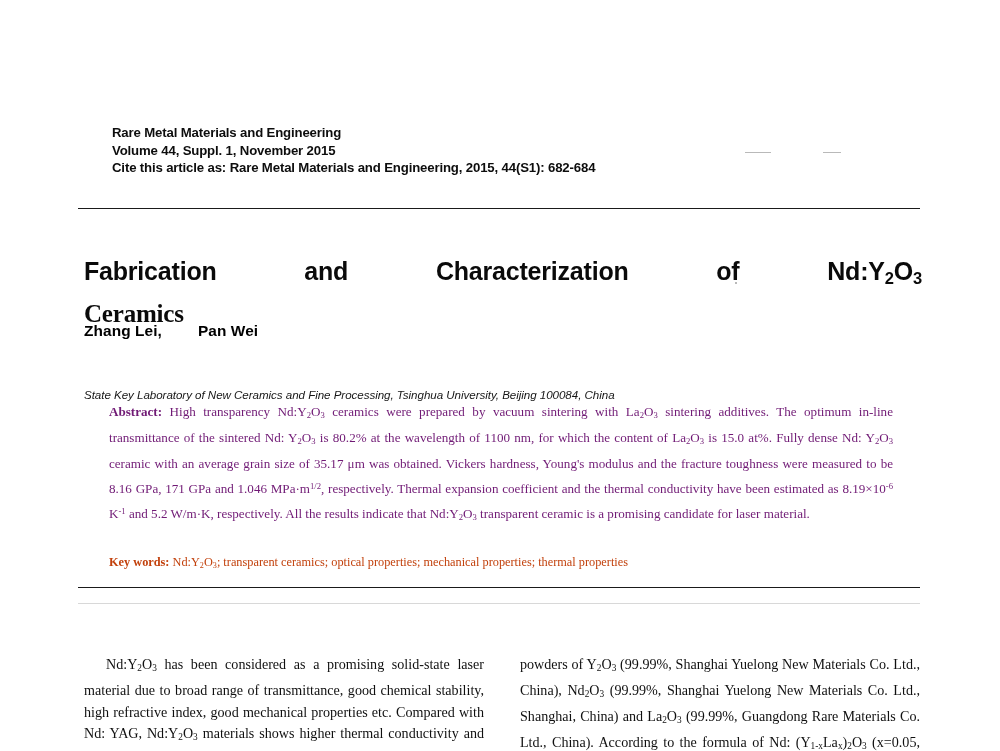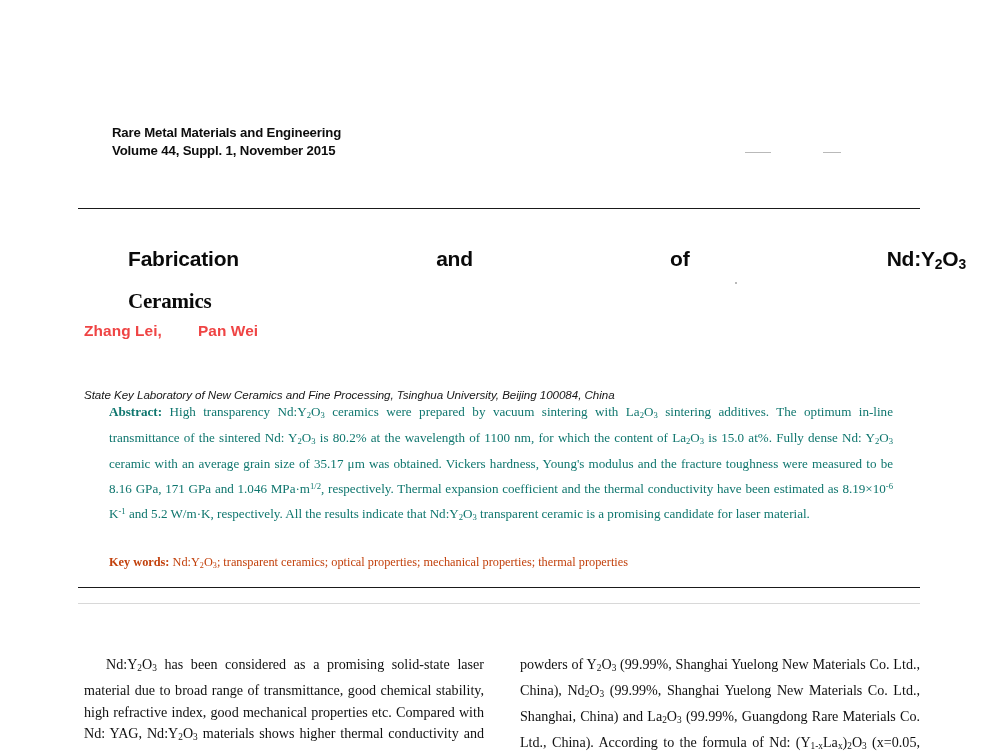--- a/index.html
+++ b/index.html
@@ -48,49 +48,48 @@
     background: #1a1a1a;
   }
   .rule-top    { top: 208px; }
   .rule-mid    { top: 587px; }
   .rule-bottom { top: 603px; height: 1px; background: #d8d8d8; }
 
   
   .title {
     position: absolute;
     left: 84px;
-    top: 227px;
+    top: 237px;
     width: 838px;
     font-family: "Liberation Sans", sans-serif;
     font-weight: bold;
-    font-size: 21px;
+    font-size: 25px;
     line-height: 35px;
     letter-spacing: -0.2px;
     color: #0a0a0a;
-    margin-left: 44px;
   }
   .title .l1 {
     display: flex;
     justify-content: space-between;
     white-space: nowrap;
   }
   .title .l2 { white-space: nowrap; font-family: Liberation Serif, serif; }
   sub { font-size: 0.66em; vertical-align: -0.25em; }
   sup { font-size: 0.66em; vertical-align: 0.42em; }
 
   
   .authors {
     position: absolute;
     left: 84px;
     top: 322px;
     font-family: "Liberation Sans", sans-serif;
     font-weight: bold;
     font-size: 15.4px;
     letter-spacing: 0.1px;
-    color: #ef4444;
+    color: #000000;
     white-space: nowrap;
   }
   .authors .gap { display: inline-block; width: 36px; }
 
   
   .affiliation {
     position: absolute;
     left: 84px;
     top: 364px;
     font-family: "Liberation Sans", sans-serif;
@@ -105,21 +104,21 @@
   
   .abstract {
     position: absolute;
     left: 109px;
     top: 401px;
     width: 784px;
     font-size: 13.1px;
     line-height: 22.6px;
     text-align: justify;
     text-justify: inter-word;
-    color: #0f766e;
+    color: #701a75;
   }
   .abstract .lead { font-weight: bold; }
 
   .keywords {
     position: absolute;
     left: 109px;
     top: 553px;
     width: 784px;
     font-size: 12.3px;
     line-height: 18px;
@@ -158,28 +157,30 @@
   }
 </style>
 </head>
 <body>
 
 <div class="page">
 
   <div class="journal-header">
     <div>Rare Metal Materials and Engineering</div>
     <div>Volume 44, Suppl. 1, November 2015</div>
+    <div>Cite this article as: Rare Metal Materials and Engineering, 2015, 44(S1): 682-684</div>
   </div>
 
   <div class="rule rule-top"></div>
 
   <h1 class="title">
     <span class="l1">
       <span>Fabrication</span>
       <span>and</span>
+      <span>Characterization</span>
       <span>of</span>
       <span><span>Nd:Y</span><sub>2</sub><span>O</span><sub>3</sub></span>
     </span>
     <span class="l2">Ceramics</span>
   </h1>
 
   <div class="authors">
     <span>Zhang Lei,</span><span class="gap"></span><span>Pan Wei</span>
   </div>
 

